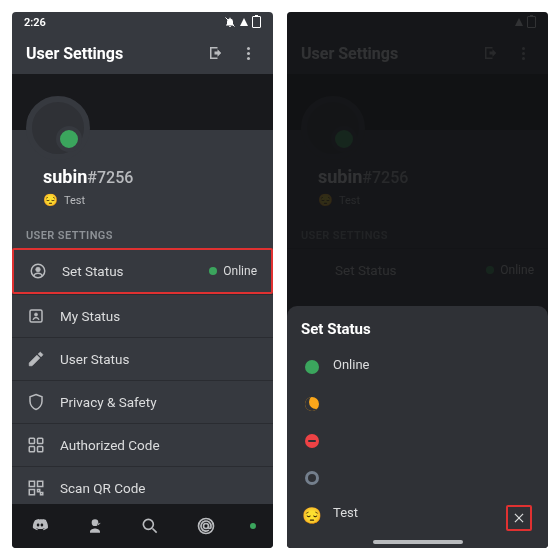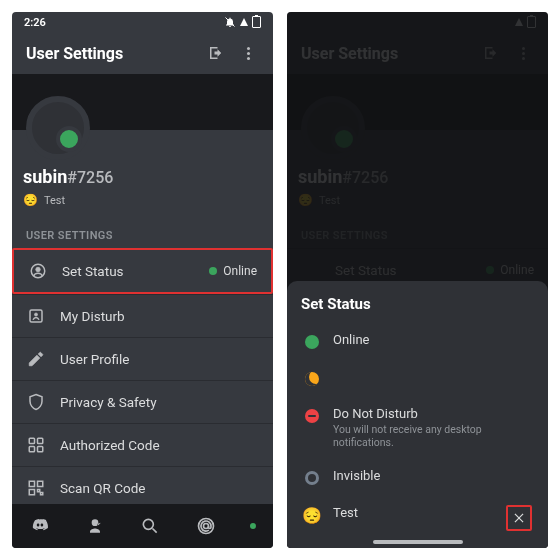--- a/index.html
+++ b/index.html
@@ -69,21 +69,21 @@
   .avatar-wrap {
     position:absolute; bottom:-30px; left:14px;
   }
   .avatar {
     width:64px;height:64px;border-radius:50%;background:#2f3136;border:6px solid #36393f;box-sizing:border-box;position:relative;
   }
   .presence-dot {
     position:absolute;bottom:2px;right:2px;width:18px;height:18px;border-radius:50%;background:#3ba55d;border:4px solid #36393f;box-sizing:content-box;
   }
   .presence-dot.small{position:static;border:none;width:14px;height:14px;}
-  .userblock{padding:36px 11px 8px;}
+  .userblock{padding:36px 31px 8px;}
   .uname{font-weight:700;color:#fff;font-size:18px;}
   .discrim{color:#b9bbbe;font-weight:500;}
   .custom-status{display:flex;align-items:center;gap:6px;margin-top:6px;font-size:11px;color:#b9bbbe;}
   .emoji{font-size:12px;}
   
   .section-label{padding:14px 14px 6px;font-size:11px;letter-spacing:.4px;color:#8e9297;font-weight:600;}
   .row {
     display:flex;align-items:center;gap:14px;padding:11px 14px;
     border-top:1px solid #2a2c31;
     font-size:13.5px;color:#dcddde;
@@ -188,29 +188,29 @@
       </div>
     </div>
     <div class="row">
       <div class="ricon">
           <svg viewBox="0 0 24 24">
             <rect x="4" y="4" width="16" height="16" rx="2" fill="none" stroke-width="2"></rect>
             <circle cx="12" cy="10" r="2"></circle>
             <path d="M8 17c1-2 3-3 4-3s3 1 4 3" fill="none" stroke-width="2"></path>
           </svg>
         </div>
-      <div class="rlabel">My Disturb</div>
+      <div class="rlabel">My Status</div>
     </div>
     <div class="row">
       <div class="ricon">
           <svg viewBox="0 0 24 24">
             <path d="M3 17.25V21h3.75L17 10.75l-3.75-3.75L3 17.25zM20.7 7a1 1 0 0 0 0-1.4l-2.3-2.3a1 1 0 0 0-1.4 0L15 5.3 18.7 9 20.7 7z"></path>
           </svg>
         </div>
-      <div class="rlabel">User Profile</div>
+      <div class="rlabel">User Status</div>
     </div>
     <div class="row">
       <div class="ricon">
           <svg viewBox="0 0 24 24">
             <path d="M12 2l8 3v6c0 5-3.5 9.7-8 11-4.5-1.3-8-6-8-11V5l8-3z" fill="none" stroke-width="2"></path>
           </svg>
         </div>
       <div class="rlabel">Privacy &amp; Safety</div>
     </div>
     <div class="row">
@@ -324,31 +324,26 @@
       </div>
       <div class="srow">
         <div class="sicon">
             <div class="moon"></div>
           </div>
       </div>
       <div class="srow">
         <div class="sicon">
             <div class="dnd"></div>
           </div>
+      </div>
+      <div class="srow">
+        <div class="sicon">
+            <div class="inv"></div>
+          </div>
         <div class="stext">
-          <div>Do Not Disturb</div>
-          <div class="ssub">You will not receive any desktop notifications.</div>
-        </div>
-      </div>
-      <div class="srow">
-        <div class="sicon">
-            <div class="inv"></div>
-          </div>
-        <div class="stext">
-          <div>Invisible</div>
         </div>
       </div>
       <div class="srow">
         <div class="sicon">
             <span>😔</span>
           </div>
         <div class="stext">Test</div>
         <div class="closebtn highlight-red">
           <svg viewBox="0 0 24 24">
               <line x1="5" y1="5" x2="19" y2="19"></line>

